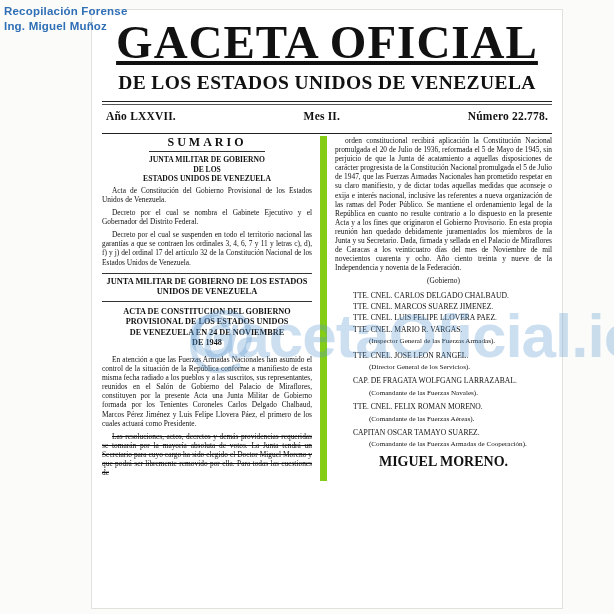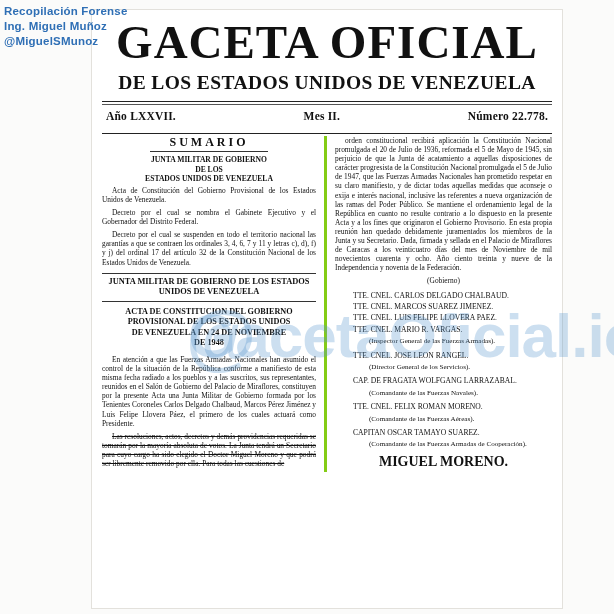--- a/index.html
+++ b/index.html
@@ -47,20 +47,21 @@
     text-align:center;padding-top:6px;
   }
   .masthead .title{
     font-family:"Liberation Serif", serif;
     font-weight:bold;
     font-size:47px;
     letter-spacing:1px;
     line-height:52px;
     margin:0;
     white-space:nowrap;
+    text-decoration:underline;
   }
   .masthead .subtitle{
     font-family:"Liberation Serif", serif;
     font-weight:bold;
     font-size:19.5px;
     letter-spacing:.4px;
     margin-top:4px;
     white-space:nowrap;
   }
   .rule{
@@ -79,21 +80,21 @@
     padding:0 10px;
     margin-top:2px;
   }
   .col{
     width:50%;
     box-sizing:border-box;
     font-size:7.4px;
     line-height:9.1px;
     text-align:justify;
   }
-  .col.left{padding-right:8px;border-right:3px solid #84cc16;}
+  .col.left{padding-right:8px;border-right:7px solid #84cc16;}
   .col.right{padding-left:8px;}
   .sumario-h{
     text-align:center;font-size:12px;font-weight:bold;
     letter-spacing:3px;margin:2px 0 4px 0;
   }
   .hr-short{border:0;border-top:1px solid #333;margin:3px auto;width:55%;}
   .small-caps-head{
     text-align:center;font-weight:bold;font-size:7.6px;line-height:9.6px;
     margin:2px 0;
   }
@@ -117,21 +118,20 @@
   .firmados{text-align:center;font-size:7.4px;margin:4px 0 5px 0;}
 </style>
 </head>
 <body>
 
 <div id="page">
 
   <div class="credit">
     <div>Recopilación Forense</div>
     <div>Ing. Miguel Muñoz</div>
-    <div>@MiguelSMunoz</div>
   </div>
 
   <div class="wm wm-at">@</div>
   <div class="wm wm-main">GacetaOficial.io</div>
 
   <div class="sheet">
 
     <div class="masthead">
       <div class="title">GACETA OFICIAL</div>
       <div class="subtitle">DE LOS ESTADOS UNIDOS DE VENEZUELA</div>

